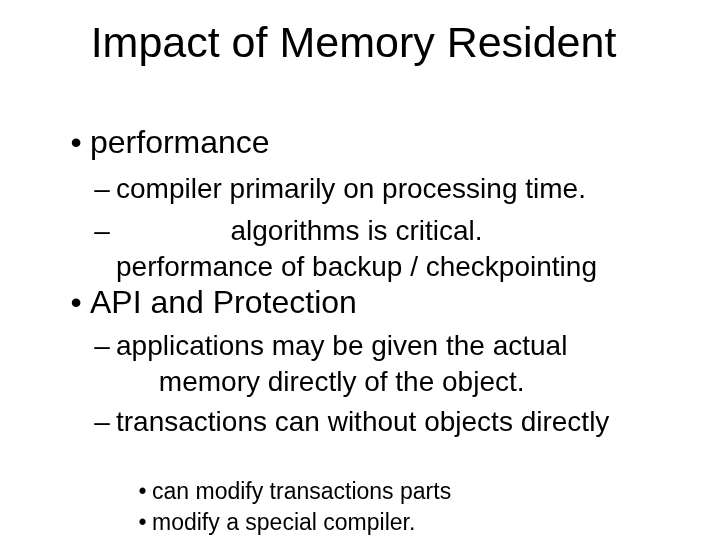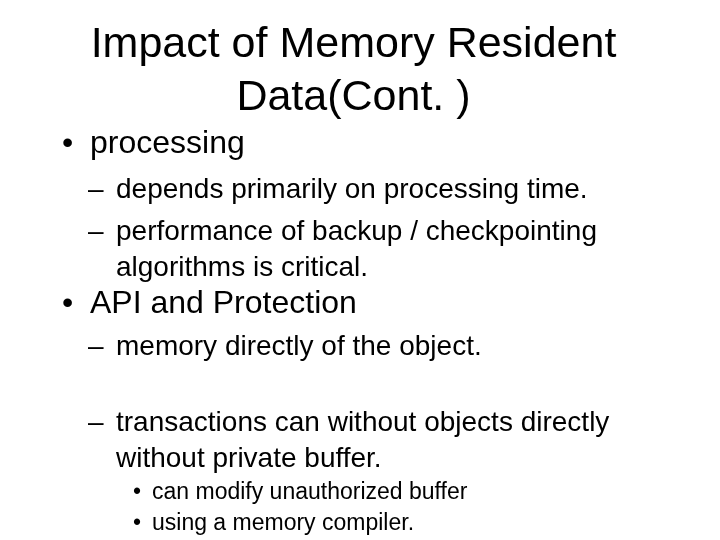--- a/index.html
+++ b/index.html
@@ -1,15 +1,15 @@
 <!DOCTYPE html>
 <html><head>
 <meta charset="utf-8">
 <style>
-  * { margin: 0; padding: 0; box-sizing: border-box; }
+  * { margin: 0; padding: 0; box-sizing: border-box; text-align: center; }
   html, body { width: 720px; height: 540px; }
   body {
     background: #ffffff;
     font-family: "Liberation Sans", sans-serif;
     position: relative;
     overflow: hidden;
   }
   .slide {
     position: absolute;
     left: 0; top: 0;
@@ -53,74 +53,73 @@
   #item-7 { top: 476px; }
   #item-8 { top: 507px; }
 </style>
 </head>
 <body>
 
 <div class="slide">
 
   <div class="title">
     <span class="title-line">Impact of Memory Resident</span>
-    <span class="title-line">Data(Cont. )</span>
   </div>
 
   <div class="item l1" id="item-1">
     <span class="marker">•</span>
     <span class="text-lines">
-      <span class="text-line">processing</span>
+      <span class="text-line">performance</span>
     </span>
   </div>
 
   <div class="item l2" id="item-2">
     <span class="marker">–</span>
     <span class="text-lines">
-      <span class="text-line">depends primarily on processing time.</span>
+      <span class="text-line">compiler primarily on processing time.</span>
     </span>
   </div>
 
   <div class="item l2" id="item-3">
     <span class="marker">–</span>
     <span class="text-lines">
+      <span class="text-line">algorithms is critical.</span>
       <span class="text-line">performance of backup / checkpointing</span>
-      <span class="text-line">algorithms is critical.</span>
     </span>
   </div>
 
   <div class="item l1" id="item-4">
     <span class="marker">•</span>
     <span class="text-lines">
       <span class="text-line">API and Protection</span>
     </span>
   </div>
 
   <div class="item l2" id="item-5">
     <span class="marker">–</span>
     <span class="text-lines">
+      <span class="text-line">applications may be given the actual</span>
       <span class="text-line">memory directly of the object.</span>
     </span>
   </div>
 
   <div class="item l2" id="item-6">
     <span class="marker">–</span>
     <span class="text-lines">
       <span class="text-line">transactions can without objects directly</span>
-      <span class="text-line">without private buffer.</span>
     </span>
   </div>
 
   <div class="item l3" id="item-7">
     <span class="marker">•</span>
     <span class="text-lines">
-      <span class="text-line">can modify unauthorized buffer</span>
+      <span class="text-line">can modify transactions parts</span>
     </span>
   </div>
 
   <div class="item l3" id="item-8">
     <span class="marker">•</span>
     <span class="text-lines">
-      <span class="text-line">using a memory compiler.</span>
+      <span class="text-line">modify a special compiler.</span>
     </span>
   </div>
 
 </div>
 
 </body></html>

